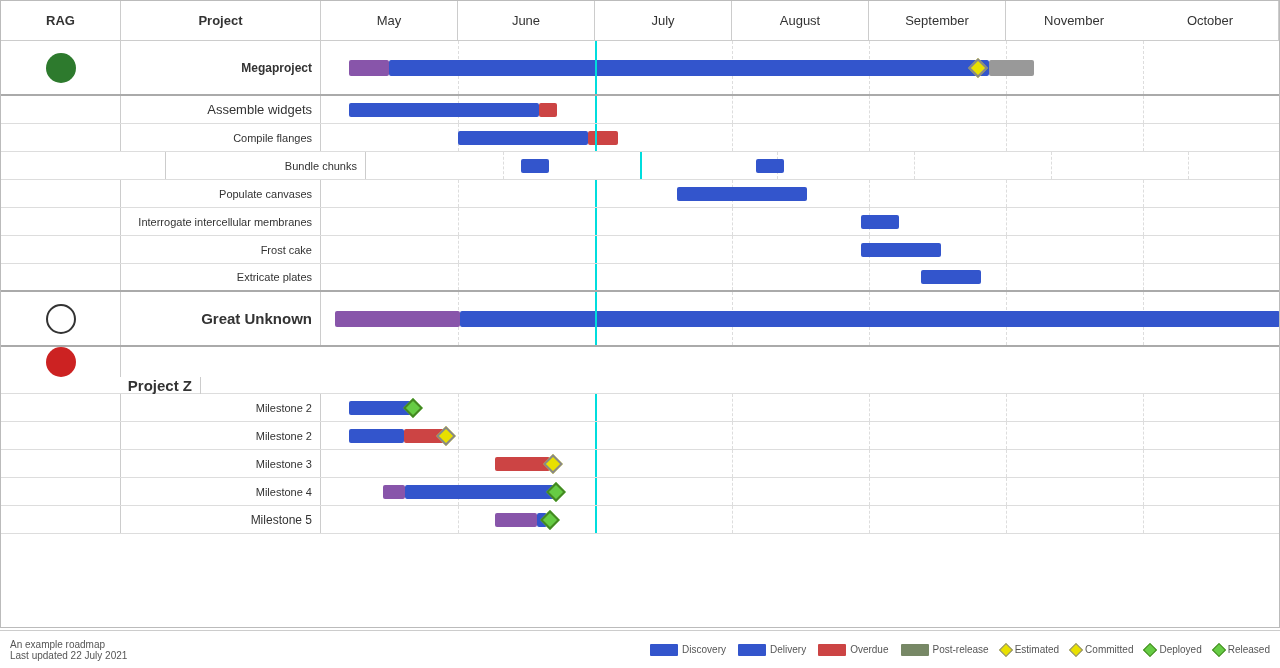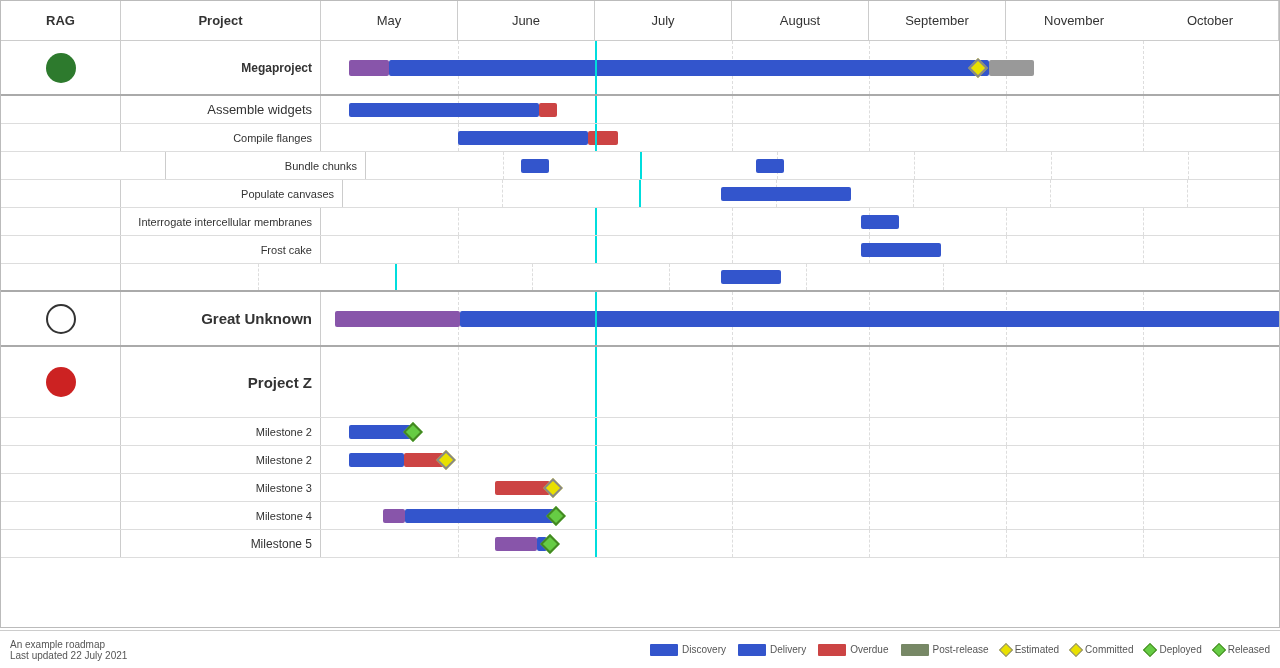--- a/index.html
+++ b/index.html
@@ -349,21 +349,21 @@
             <div class="month-grid" style="left:411px;"></div>
             <div class="month-grid" style="left:548px;"></div>
             <div class="month-grid" style="left:685px;"></div>
             <div class="month-grid" style="left:822px;"></div>
             <div class="today-line" style="left:274px;"></div>
             <div class="bar bar-blue" style="left:155px; width:28px;"></div>
             <div class="bar bar-blue" style="left:390px; width:28px;"></div>
           </div>
         </div>
 
-        <div class="row" style="height:28px;gap:22px;">
+        <div class="row" style="height:28px;">
           <div class="row-rag"></div>
           <div class="row-name right" style="font-size:11px;">
             <span>Populate canvases</span>
           </div>
           <div class="row-timeline">
             <div class="month-grid" style="left:137px;"></div>
             <div class="month-grid" style="left:274px;"></div>
             <div class="month-grid" style="left:411px;"></div>
             <div class="month-grid" style="left:548px;"></div>
             <div class="month-grid" style="left:685px;"></div>
@@ -402,20 +402,23 @@
             <div class="month-grid" style="left:548px;"></div>
             <div class="month-grid" style="left:685px;"></div>
             <div class="month-grid" style="left:822px;"></div>
             <div class="today-line" style="left:274px;"></div>
             <div class="bar bar-blue" style="left:540px; width:80px;"></div>
           </div>
         </div>
 
         <div class="row thick-bottom" style="height:28px; border-bottom:2px solid #aaa;">
           <div class="row-rag"></div>
+          <div class="row-name right" style="font-size:11px;">
+            <span>Extricate plates</span>
+          </div>
           <div class="row-timeline">
             <div class="month-grid" style="left:137px;"></div>
             <div class="month-grid" style="left:274px;"></div>
             <div class="month-grid" style="left:411px;"></div>
             <div class="month-grid" style="left:548px;"></div>
             <div class="month-grid" style="left:685px;"></div>
             <div class="month-grid" style="left:822px;"></div>
             <div class="today-line" style="left:274px;"></div>
             <div class="bar bar-blue" style="left:600px; width:60px;"></div>
           </div>
@@ -436,21 +439,21 @@
             <div class="month-grid" style="left:685px;"></div>
             <div class="month-grid" style="left:822px;"></div>
             <div class="today-line" style="left:274px;"></div>
 
             <div class="bar bar-purple" style="left:14px; width:125px; height:16px;"></div>
 
             <div class="bar bar-blue" style="left:139px; width:820px; height:16px;"></div>
           </div>
         </div>
 
-        <div class="row" style="height:71px;">
+        <div class="row" style="height:47px;flex-direction:column;">
           <div class="row-rag">
             <div class="rag-circle rag-red"></div>
           </div>
           <div class="row-name center">
             <strong style="font-size:15px;">Project Z</strong>
           </div>
           <div class="row-timeline">
             <div class="month-grid" style="left:137px;"></div>
             <div class="month-grid" style="left:274px;"></div>
             <div class="month-grid" style="left:411px;"></div>

